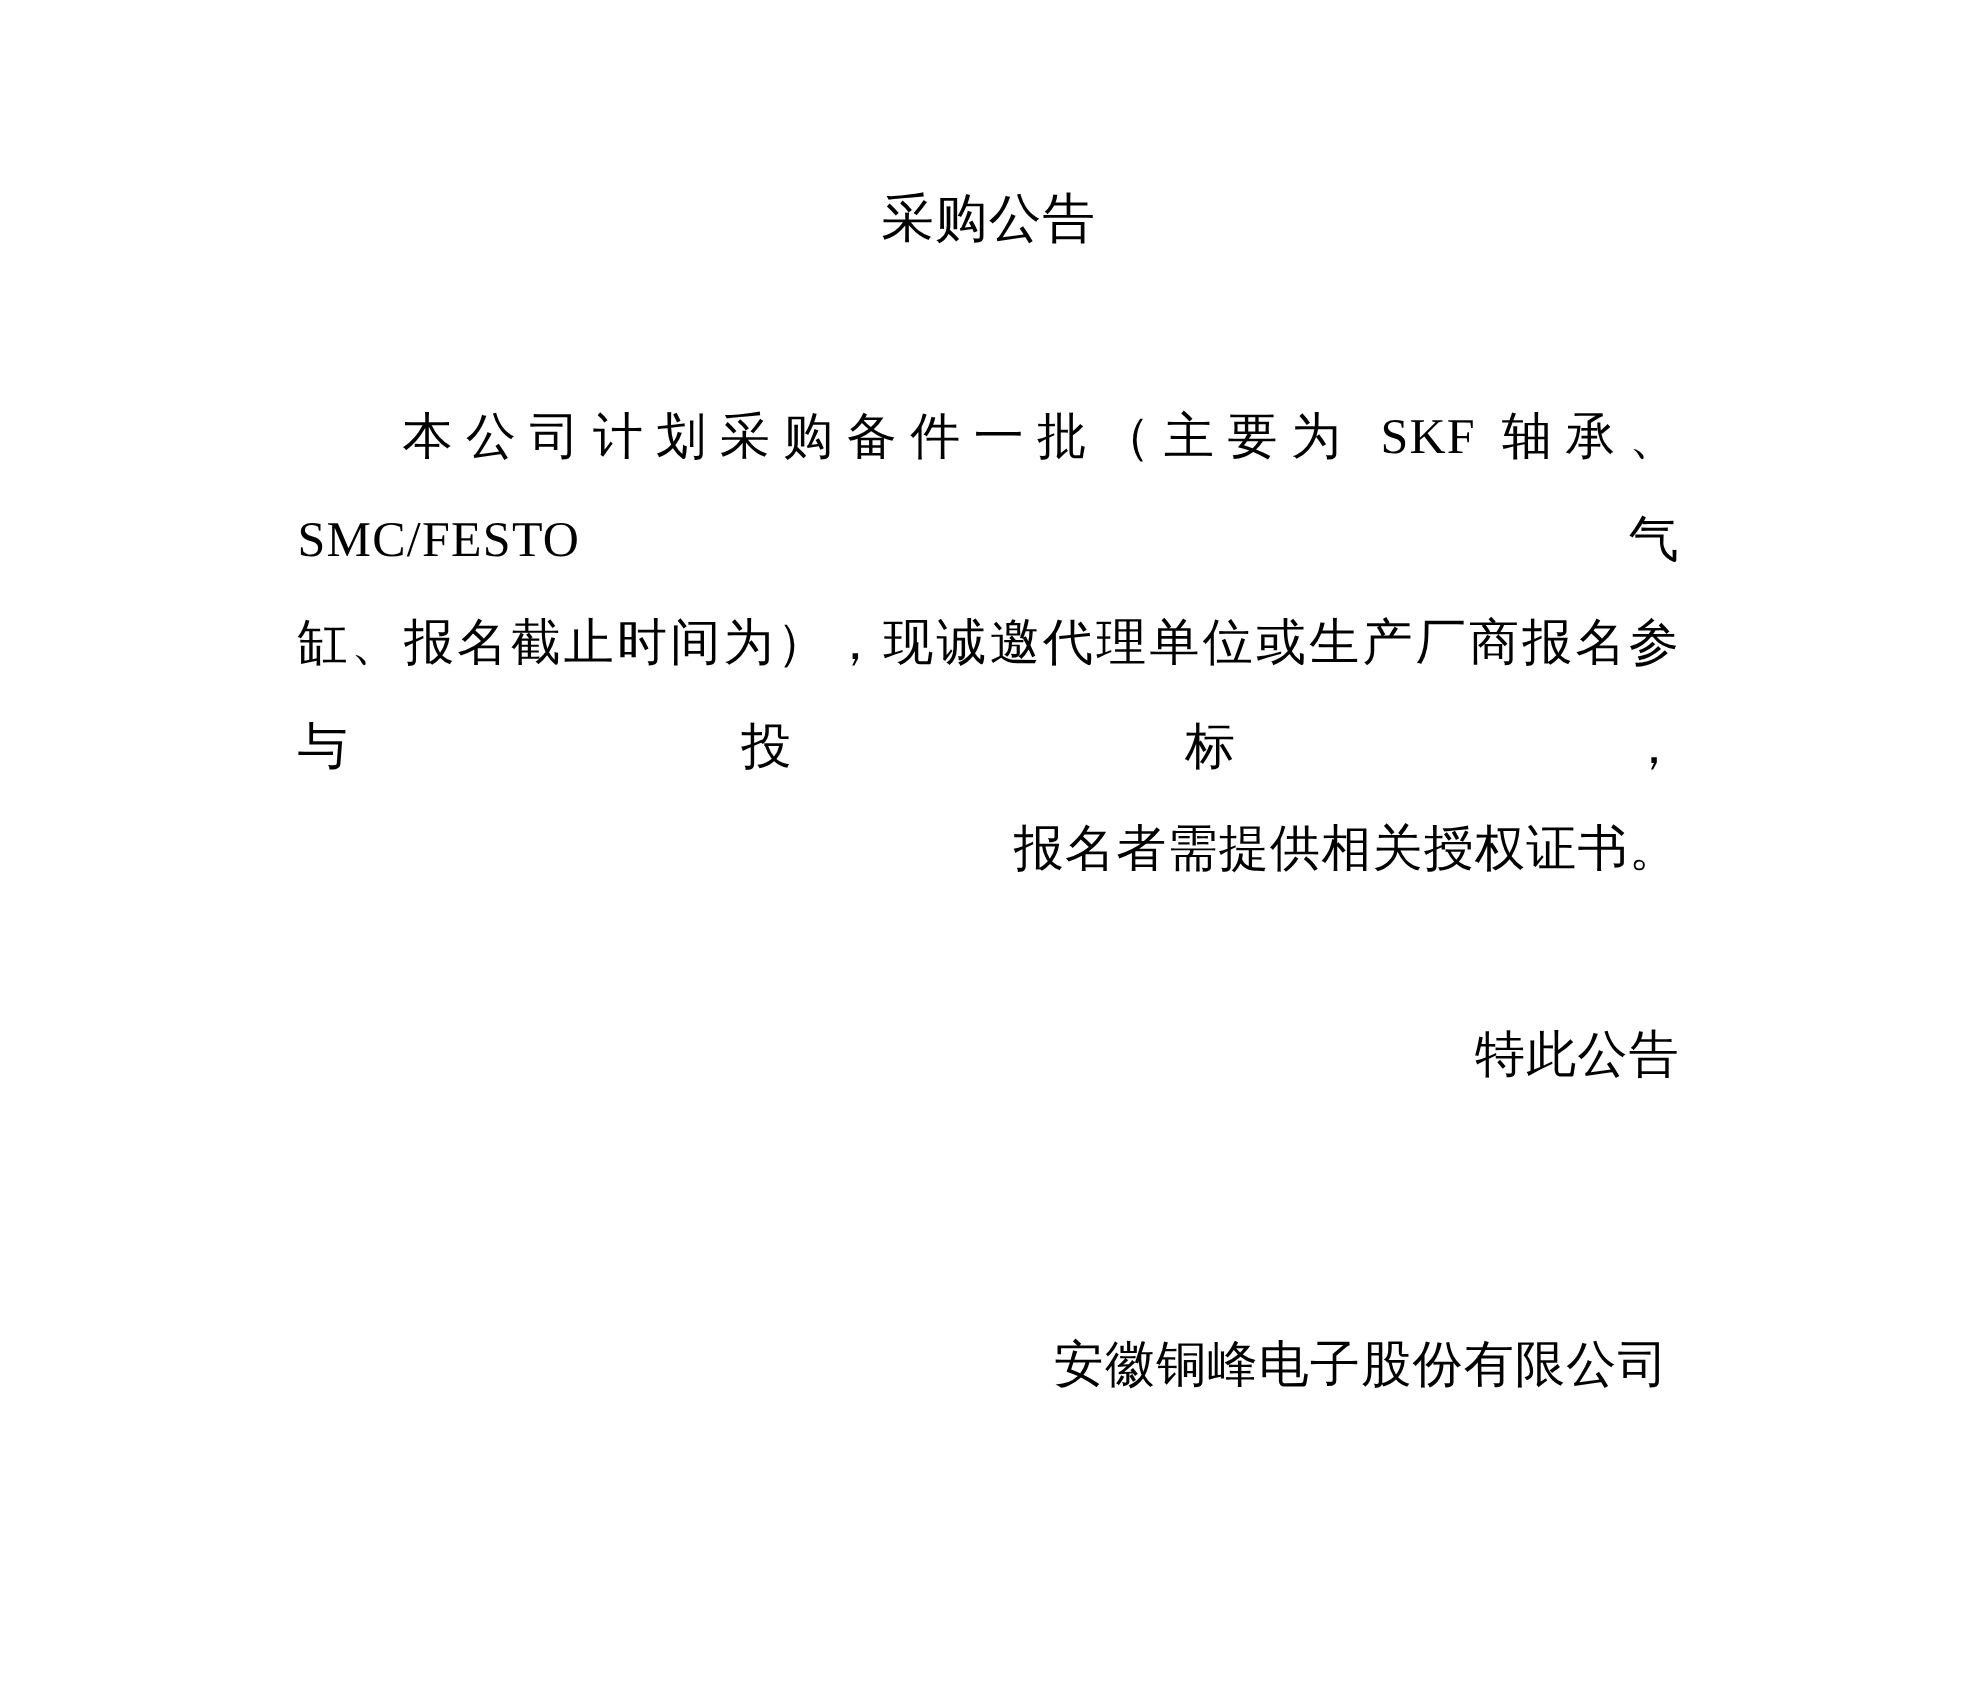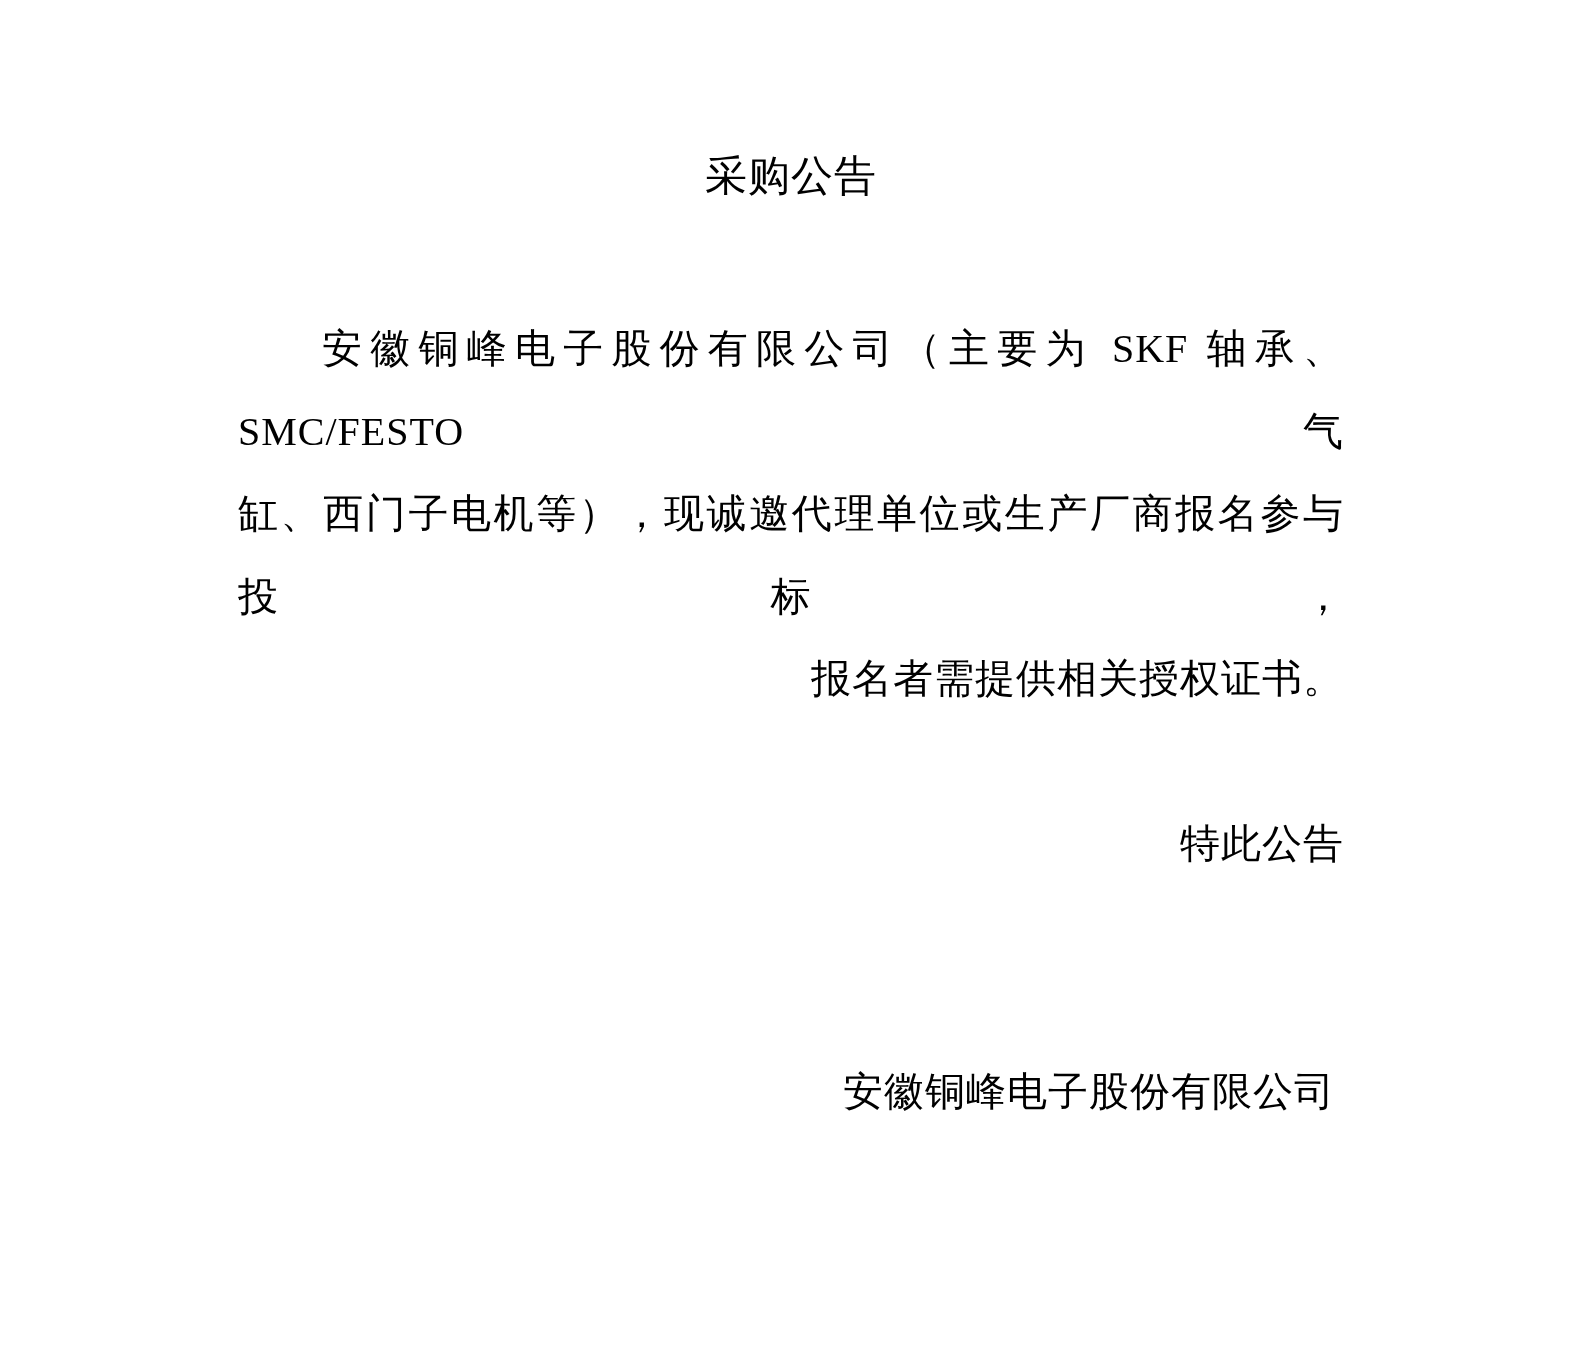--- a/index.html
+++ b/index.html
@@ -63,23 +63,23 @@
 </style>
 </head>
 <body>
 
 <div class="page">
 
   <h1 class="doc-title">采购公告</h1>
 
   <div class="doc-body">
 
-    <p class="line stretch indent">安徽铜峰电子股份有限公司（主要为 SKF 轴承、SMC/FESTO 气</p>
+    <p class="line stretch indent">本公司计划采购备件一批（主要为 SKF 轴承、SMC/FESTO 气</p>
 
-    <p class="line stretch">缸、西门子电机等），现诚邀代理单位或生产厂商报名参与投标，</p>
+    <p class="line stretch">缸、报名截止时间为），现诚邀代理单位或生产厂商报名参与投标，</p>
 
     <p class="line">报名者需提供相关授权证书。</p>
 
 
 
     <p class="line closing">特此公告</p>
 
     <p class="line sig-company">安徽铜峰电子股份有限公司</p>
 
   </div>

